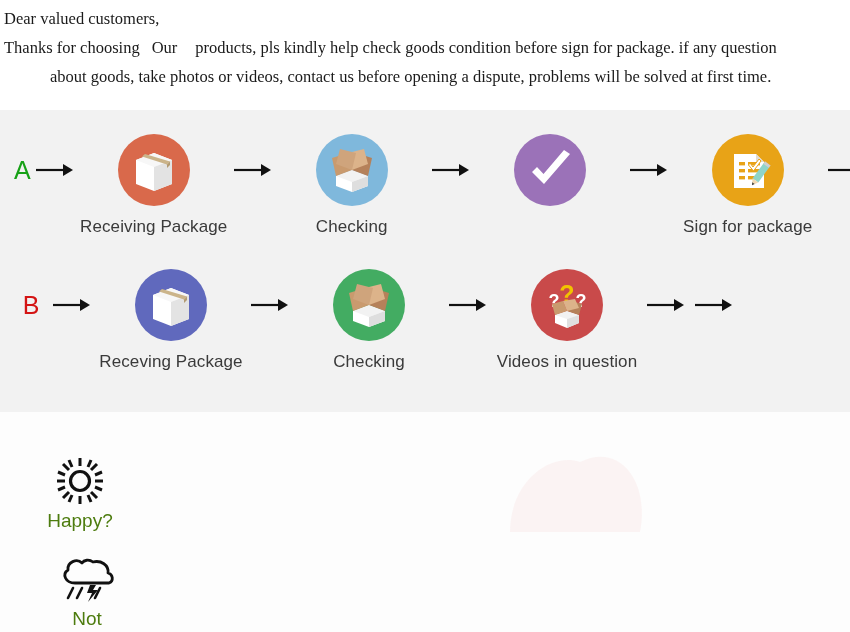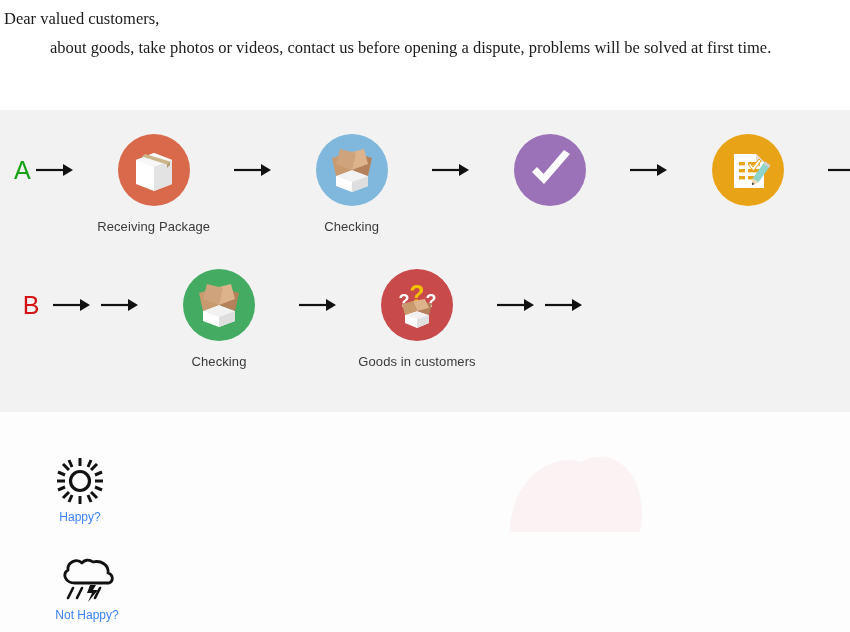--- a/index.html
+++ b/index.html
@@ -60,49 +60,50 @@
 
   .step { width:150px; flex:0 0 auto; text-align:center; }
   .circle {
     width:72px; height:72px; border-radius:50%;
     margin:14px auto 0 auto;
     position:relative; overflow:hidden;
   }
   .circle svg { display:block; width:72px; height:72px; }
   .step-label {
     margin-top:11px;
-    font-size:13px;
+    font-size:17px;
     color:#3a3a3a;
     line-height:19px;
     letter-spacing:0.1px;
   }
 
   
   .footer {
     position:absolute; left:0; top:412px; width:850px; height:220px;
     background:#fdfdfd;
   }
   .watermark {
     position:absolute; left:470px; top:0px; width:200px; height:150px;
     opacity:0.05;
   }
 
   .mood { position:absolute; text-align:center; width:96px; }
   .mood-happy { left:32px; top:44px; }
   .mood-sad { left:39px; top:142px; }
   .mood svg { display:block; margin:0 auto; }
-  .mood-txt { margin-top:4px; font-size:12px; color:#3b82f6; }
+  .mood-txt { margin-top:4px; font-size:19px; color:#4d7c0f; }
 </style>
 </head>
 <body>
 
 <div class="page">
 
   <div class="intro">
     <p class="ln1">Dear valued customers,</p>
+    <p class="ln2"><span>Thanks for choosing</span><span class="our">Our</span><span>products, pls kindly help check goods condition before sign for package. if any question</span></p>
     <p class="ln3">about goods, take photos or videos, contact us before opening a dispute, problems will be solved at first time.</p>
   </div>
 
   <div class="flow">
 
     <div class="flow-row row-a">
       <div class="tag tag-a">A</div>
 
       <div class="arrow">
         <svg width="40" height="18" viewBox="0 0 40 18">
@@ -183,20 +184,21 @@
             <rect x="36" y="42" width="9" height="3.4" fill="#e8a317"></rect>
             <path d="M38 29 L41 33 L47 25 L49 27 L41.5 37 L36.5 31 Z" fill="#ffffff" stroke="#e8a317" stroke-width="1"></path>
             <g transform="rotate(36 46 42)">
               <rect x="43" y="28" width="7" height="19" fill="#8fd4c8"></rect>
               <rect x="43" y="26" width="7" height="3" fill="#cfcfcf"></rect>
               <path d="M43 47 L46.5 53 L50 47 Z" fill="#f0d8b0"></path>
               <path d="M45 50.5 L46.5 53 L48 50.5 Z" fill="#444"></path>
             </g>
           </svg>
         </div>
+        <div class="step-label">Sign for package</div>
       </div>
 
       <div class="arrow">
         <svg width="40" height="18" viewBox="0 0 40 18">
             <path d="M1 9 L30 9" stroke="#111" stroke-width="2.2" fill="none"></path>
             <path d="M28 3 L38 9 L28 15 Z" fill="#111"></path>
           </svg>
       </div>
 
     </div>
@@ -204,20 +206,32 @@
     <div class="flow-row row-b">
       <div class="tag tag-b">B</div>
 
       <div class="arrow">
         <svg width="40" height="18" viewBox="0 0 40 18">
             <path d="M1 9 L30 9" stroke="#111" stroke-width="2.2" fill="none"></path>
             <path d="M28 3 L38 9 L28 15 Z" fill="#111"></path>
           </svg>
       </div>
 
+      <div class="step">
+        <div class="circle" style="background:#6069bd">
+          <svg viewBox="0 0 72 72">
+            <path d="M18 26 L36 19 L54 26 L54 50 L36 57 L18 50 Z" fill="#ffffff"></path>
+            <path d="M36 19 L54 26 L36 33 L18 26 Z" fill="#f7f7f7"></path>
+            <path d="M36 33 L54 26 L54 50 L36 57 Z" fill="#e3e3e3"></path>
+            <path d="M24 22.5 L49 30.5 L52 27.5 L27 20 Z" fill="#cbb48a"></path>
+            <path d="M49 30.5 L52 27.5 L52 31 L49 34 Z" fill="#b39b72"></path>
+          </svg>
+        </div>
+        <div class="step-label">Receving Package</div>
+      </div>
 
       <div class="arrow">
         <svg width="40" height="18" viewBox="0 0 40 18">
             <path d="M1 9 L30 9" stroke="#111" stroke-width="2.2" fill="none"></path>
             <path d="M28 3 L38 9 L28 15 Z" fill="#111"></path>
           </svg>
       </div>
 
       <div class="step">
         <div class="circle" style="background:#43ac62">
@@ -248,21 +262,21 @@
             <text x="23" y="38" font-size="18" font-weight="bold" fill="#ffffff" text-anchor="middle" font-family="Liberation Sans, sans-serif">?</text>
             <text x="50" y="38" font-size="18" font-weight="bold" fill="#ffffff" text-anchor="middle" font-family="Liberation Sans, sans-serif">?</text>
             <path d="M24 46 L36 42 L48 46 L48 54 L36 59 L24 54 Z" fill="#ffffff"></path>
             <path d="M36 42 L48 46 L36 50 L24 46 Z" fill="#f2f2f2"></path>
             <path d="M36 50 L48 46 L48 54 L36 59 Z" fill="#e0e0e0"></path>
             <path d="M24 46 L21 35 L32 32 L36 42 Z" fill="#c99a6e"></path>
             <path d="M48 46 L51 35 L40 32 L36 42 Z" fill="#b5815a"></path>
             <path d="M36 42 L32 32 L44 30 L48 39 Z" fill="#dcb38a"></path>
           </svg>
         </div>
-        <div class="step-label">Goods in customers</div>
+        <div class="step-label">Videos in question</div>
       </div>
 
       <div class="arrow">
         <svg width="40" height="18" viewBox="0 0 40 18">
             <path d="M1 9 L30 9" stroke="#111" stroke-width="2.2" fill="none"></path>
             <path d="M28 3 L38 9 L28 15 Z" fill="#111"></path>
           </svg>
       </div>
 
 

